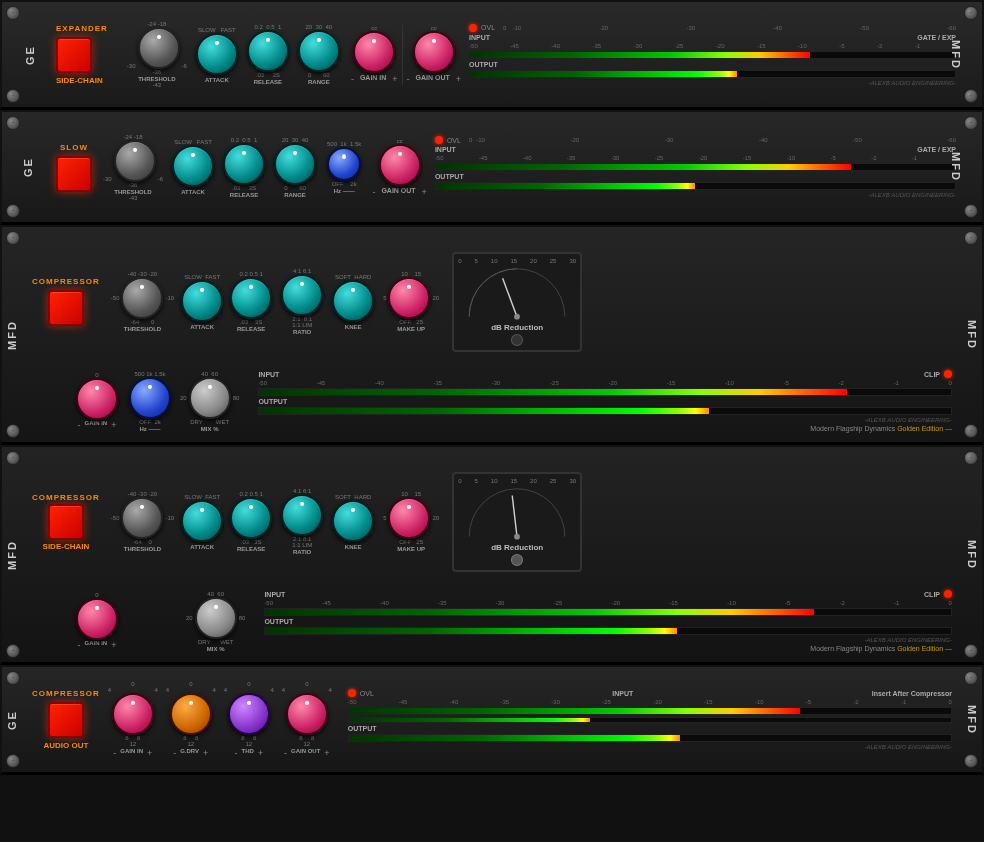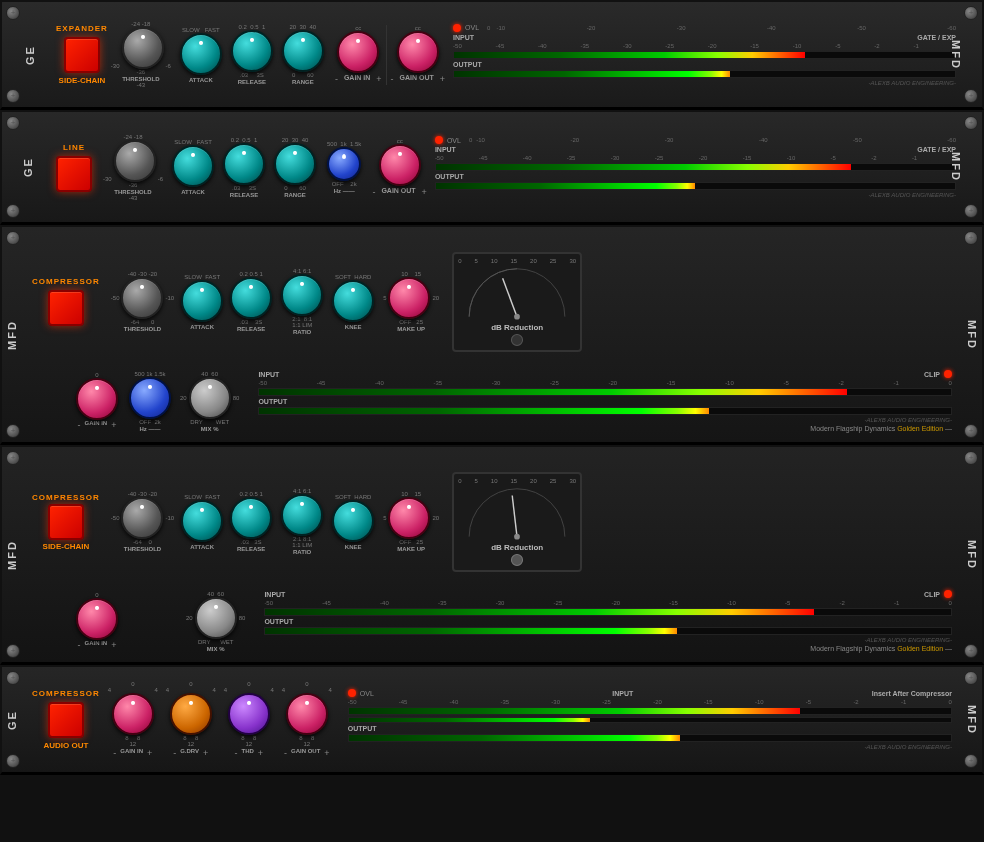--- a/index.html
+++ b/index.html
@@ -171,21 +171,21 @@
 <div class="rack-unit ru1" style="position:relative;">
   <div class="screw screw-tl"></div>
   <div class="screw screw-tr"></div>
   <div class="screw screw-bl"></div>
   <div class="screw screw-br"></div>
 
   <div style="display:flex; align-items:center; height:100%; padding: 0 18px;">
 
     <div class="side-label" style="position:absolute;left:20px;top:50%;transform:translateY(-50%) rotate(180deg);writing-mode:vertical-rl;">GE</div>
 
-    <div style="display:flex;flex-direction:column;align-items:center;margin-left:28px;margin-right:0;flex-shrink:0;">
+    <div style="display:flex;flex-direction:column;margin-left:28px;margin-right:16px;flex-shrink:0;">
       <div style="font-size:8px;color:#ff8800;font-weight:bold;letter-spacing:1px;margin-bottom:4px;">EXPANDER</div>
       <div class="power-btn"></div>
       <div style="font-size:8px;color:#ff8800;font-weight:bold;margin-top:3px;">SIDE-CHAIN</div>
     </div>
 
     <div class="knob-container" style="margin-right:6px;">
       <div style="font-size:6px;color:#777;white-space:nowrap;">-24 -18</div>
       <div style="display:flex;align-items:flex-end;gap:2px;">
         <span style="font-size:6px;color:#777;">-30</span>
         <div class="knob knob-medium knob-gray" style="position:relative;">
@@ -308,21 +308,21 @@
 <div class="rack-unit ru2" style="position:relative;background:linear-gradient(180deg,#282828 0%,#181818 100%);">
   <div class="screw screw-tl"></div>
   <div class="screw screw-tr"></div>
   <div class="screw screw-bl"></div>
   <div class="screw screw-br"></div>
 
   <div style="display:flex; align-items:center; height:100%; padding: 0 18px;">
     <div style="position:absolute;left:20px;top:50%;transform:translateY(-50%) rotate(180deg);writing-mode:vertical-rl;font-size:11px;font-weight:bold;color:#ccc;letter-spacing:2px;">GE</div>
 
     <div style="display:flex;flex-direction:column;align-items:center;margin-left:28px;margin-right:8px;flex-shrink:0;">
-      <div style="font-size:8px;color:#ff8800;font-weight:bold;letter-spacing:1px;margin-bottom:4px;">LINE</div>
+      <div style="font-size:8px;color:#ff8800;font-weight:bold;letter-spacing:1px;margin-bottom:4px;">SLOW</div>
       <div class="power-btn"></div>
     </div>
 
     <div class="knob-container" style="margin-right:6px;">
       <div style="font-size:6px;color:#777;white-space:nowrap;">-24 -18</div>
       <div style="display:flex;align-items:flex-end;gap:2px;">
         <span style="font-size:6px;color:#777;">-30</span>
         <div class="knob knob-medium knob-gray" style="position:relative;">
           <div style="position:absolute;top:6px;left:50%;transform:translateX(-50%);width:3px;height:3px;background:#fff;border-radius:50%;"></div>
         </div>

